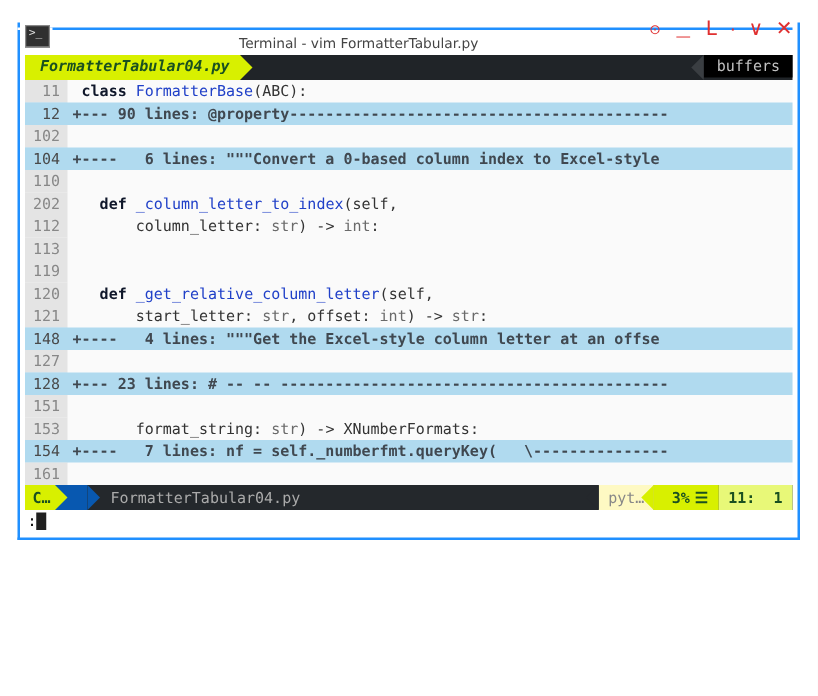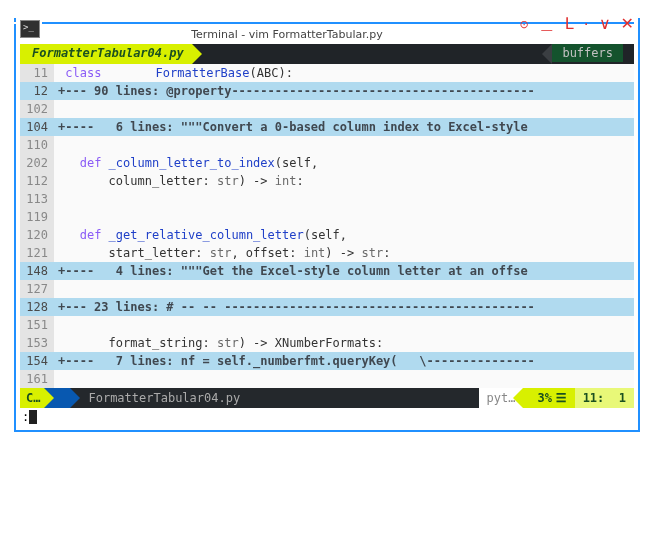--- a/index.html
+++ b/index.html
@@ -85,22 +85,22 @@
   .tab-active::after {
     content: "";
     position: absolute;
     right: -10px; top: 0;
     border-top: 10px solid transparent;
     border-bottom: 10px solid transparent;
     border-left: 10px solid #d8f000;
   }
   .buffers-tag {
     position: absolute;
-    right: 11px;
-    background: #14532d;
+    right: 0;
+    background: #000000;
     color: #c0c0c0;
     padding: 2px 10px;
   }
   .buffers-tag::before {
     content: "";
     position: absolute;
     left: -10px; top: 0;
     border-top: 10px solid transparent;
     border-bottom: 10px solid transparent;
     border-right: 10px solid #3a3e42;
@@ -113,22 +113,22 @@
     text-align: right;
     padding-right: 6px;
     background: #e4e4e4;
     color: #888;
     flex-shrink: 0;
   }
   .src { padding-left: 4px; flex: 1; overflow: hidden; }
   .fold { background: #b0daef; }
   .fold .gutter { background: #b0daef; color: #4a4a4a; }
   .fold .src { color: #404850; font-weight: bold; }
-  .kw { color: #8b5cf6; font-weight: normal; margin-top: 31px; }
-  .cls { color: #2040c8; margin-left: 47px; }
+  .kw { color: #0f172a; font-weight: bold; margin-top: 31px; }
+  .cls { color: #2040c8; }
   .fn { color: #2040c8; }
   .paren { color: #333; }
   .ann { color: #6a6a6a; }
 
   .status {
     height: 20px;
     background: #24282c;
     display: flex;
     align-items: stretch;
     font-size: 12px;
@@ -170,21 +170,21 @@
     border-left: 10px solid #0858b0;
     z-index: 1;
   }
   .seg-file {
     background: #24282c;
     color: #aaa;
     flex: 1;
     padding-left: 18px;
   }
   .seg-ft {
-    background: #ffffff;
+    background: #fef9c3;
     color: #888;
   }
   .seg-ft::before {
     content: "";
     position: absolute;
     left: -10px; top: 0;
     border-top: 10px solid transparent;
     border-bottom: 10px solid transparent;
     border-right: 10px solid #24282c;
   }

